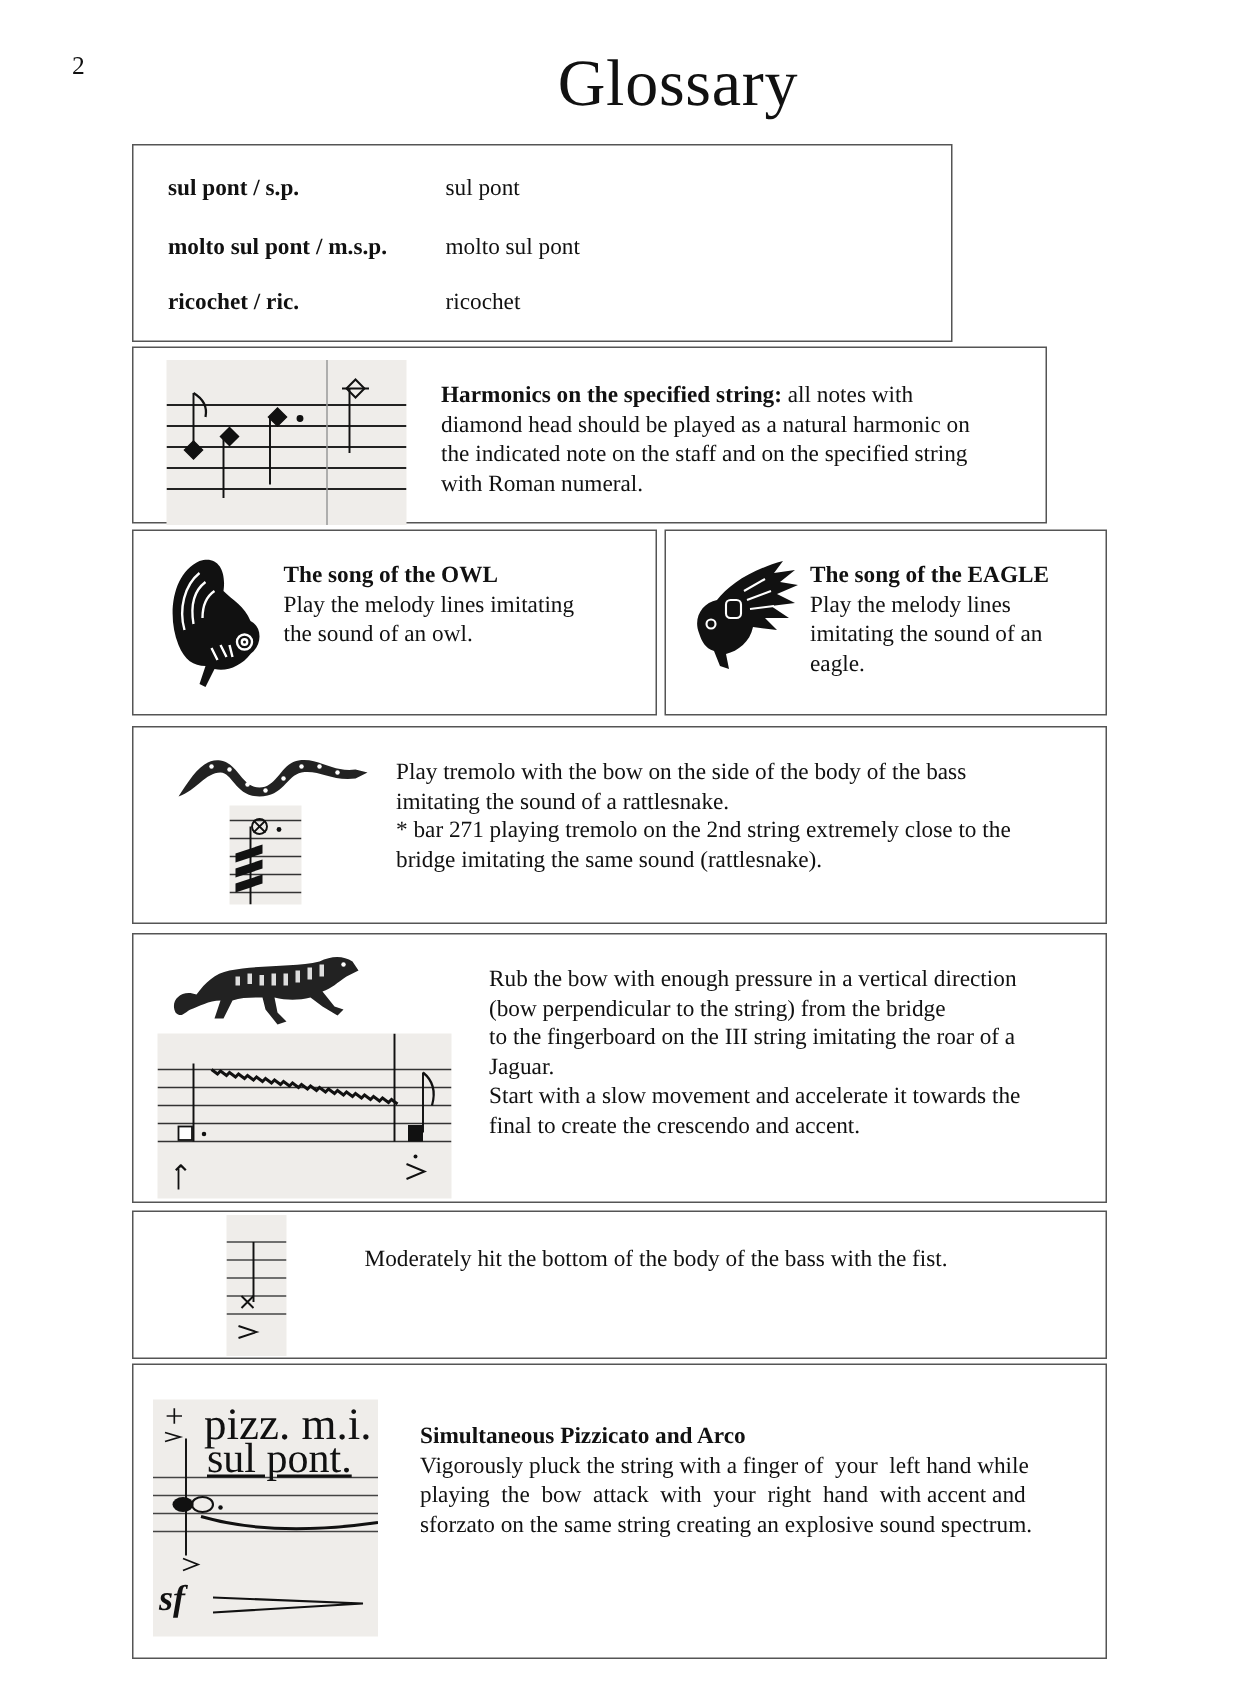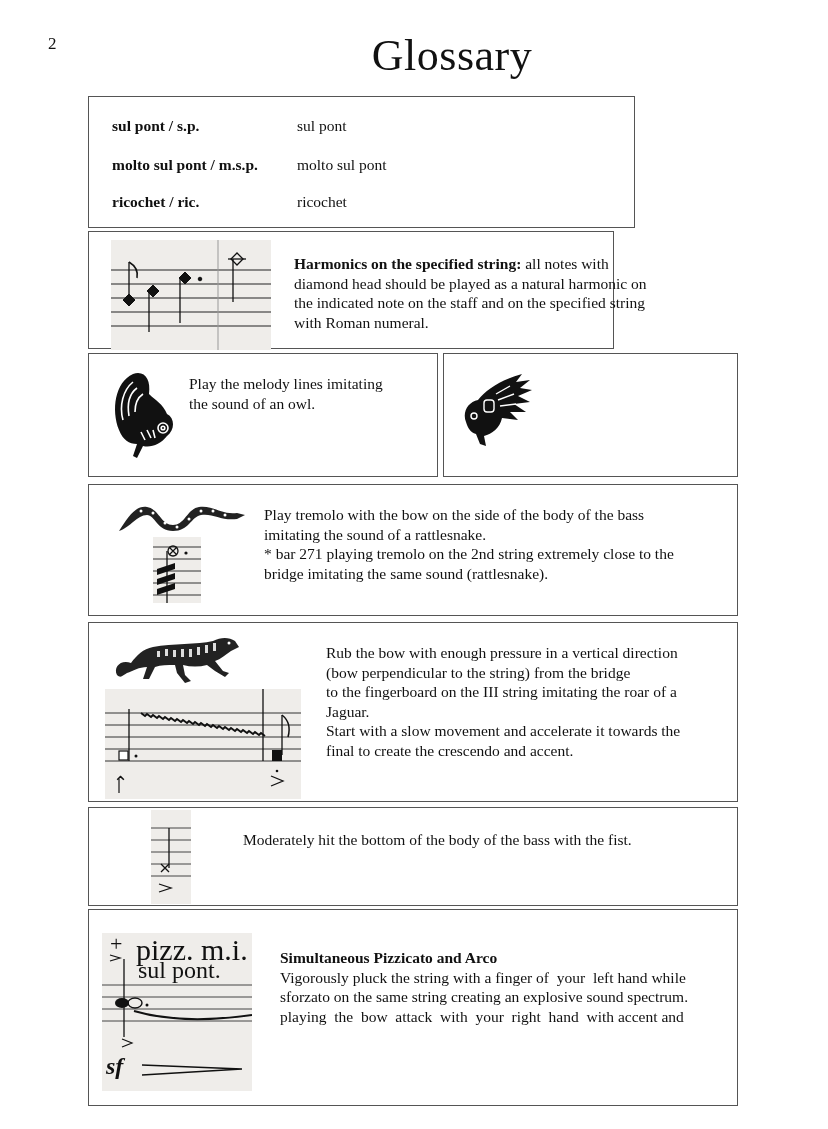--- a/index.html
+++ b/index.html
@@ -31,21 +31,21 @@
   <div class="gl-row" style="top:59px;">
     <span class="gl-term">molto sul pont / m.s.p.</span>
     <span class="gl-def">molto sul pont</span>
   </div>
   <div class="gl-row" style="top:96px;">
     <span class="gl-term">ricochet / ric.</span>
     <span class="gl-def">ricochet</span>
   </div>
 </div>
 
-<div class="box" style="left:88px;top:231px;width:526px;height:118px;">
+<div class="box" style="left:88px;top:231px;width:610px;height:118px;">
   <svg class="img paper" style="left:22px;top:8px;" width="160" height="110" viewBox="0 0 160 110">
     <g stroke="#222" stroke-width="1.2">
       <line x1="0" y1="30" x2="160" y2="30"></line>
         <line x1="0" y1="44" x2="160" y2="44"></line>
       <line x1="0" y1="58" x2="160" y2="58"></line>
         <line x1="0" y1="72" x2="160" y2="72"></line>
       <line x1="0" y1="86" x2="160" y2="86"></line>
     </g>
     <line x1="107" y1="0" x2="107" y2="110" stroke="#999" stroke-width="1"></line>
     <g fill="#111" stroke="#111">
@@ -76,34 +76,41 @@
     <g fill="none" stroke="#fff" stroke-width="1.6">
       <path d="M12,50 C8,36 12,20 22,12"></path>
         <path d="M18,46 C16,34 18,24 26,18"></path>
       <path d="M24,42 C24,34 26,28 32,24"></path>
       <circle cx="52" cy="58" r="5"></circle>
         <circle cx="52" cy="58" r="1.8"></circle>
       <path d="M30,62 l4,8 M36,60 l4,8 M42,60 l2,8"></path>
     </g>
   </svg>
   <div class="txt" style="left:100px;top:20px;width:240px;">
+    <p class="h">The song of the OWL</p>
     <p>Play the melody lines imitating</p>
     <p>the sound of an owl.</p>
   </div>
 </div>
 
 <div class="box" style="left:443px;top:353px;width:295px;height:124px;">
   <svg class="img" style="left:12px;top:18px;" width="80" height="78" viewBox="0 0 80 78">
     <path d="M10,50 C6,40 12,30 22,28 C30,18 44,8 66,2 L60,10 L74,8 L64,16 L76,18 L62,24 L74,30 L58,32 L70,40 L54,40 L62,48 L46,46 C44,56 36,62 28,64 L30,74 L24,72 L20,62 C14,60 12,56 10,50 Z" fill="#111"></path>
     <g fill="none" stroke="#fff" stroke-width="1.4">
       <rect x="28" y="28" width="10" height="12" rx="3"></rect>
         <circle cx="18" cy="44" r="3"></circle>
       <path d="M40,22 l14,-8 M42,28 l16,-6 M44,34 l16,-2"></path>
     </g>
   </svg>
+  <div class="txt" style="left:96px;top:20px;width:190px;">
+    <p class="h">The song of the EAGLE</p>
+    <p>Play the melody lines</p>
+    <p>imitating the sound of an</p>
+    <p>eagle.</p>
+  </div>
 </div>
 
 <div class="box" style="left:88px;top:484px;width:650px;height:132px;">
   <svg class="img" style="left:28px;top:14px;" width="130" height="34" viewBox="0 0 130 34">
     <path d="M2,32 C10,20 18,6 30,8 C42,10 44,26 56,26 C68,26 70,10 82,8 C96,6 104,16 120,14 L128,16 L120,20 C104,22 96,14 84,16 C74,18 72,32 56,32 C40,32 38,16 30,16 C20,16 14,28 2,32 Z" fill="#222"></path>
     <g fill="#fff">
         <circle cx="24" cy="12" r="1.5"></circle>
         <circle cx="36" cy="14" r="1.5"></circle>
         <circle cx="48" cy="24" r="1.5"></circle>
         <circle cx="60" cy="28" r="1.5"></circle>
@@ -216,22 +223,22 @@
       <ellipse cx="20" cy="70" rx="7" ry="5" fill="#111"></ellipse>
       <ellipse cx="33" cy="70" rx="7" ry="5" fill="none" stroke="#111" stroke-width="1.4"></ellipse>
       <circle cx="45" cy="72" r="1.5" fill="#111"></circle>
       <path d="M32,78 Q80,92 150,82" fill="none" stroke="#111" stroke-width="2"></path>
       <path d="M8,22 L18,25 L8,28" fill="none" stroke="#111" stroke-width="1.2"></path>
       <path d="M20,106 L30,110 L20,114" fill="none" stroke="#111" stroke-width="1.2"></path>
       <path d="M40,132 L140,136 L40,142" fill="none" stroke="#111" stroke-width="1.4"></path>
     </svg>
     <span style="position:absolute;left:8px;top:-2px;font-size:22px;">+</span>
     <span style="position:absolute;left:34px;top:0px;font-size:30px;white-space:nowrap;">pizz. m.i.</span>
-    <span style="position:absolute;left:36px;top:24px;font-size:24px;white-space:nowrap;">sul pont.</span>
+    <span style="position:absolute;left:36px;top:24px;font-size:28px;white-space:nowrap;text-decoration:underline;">sul pont.</span>
     <span style="position:absolute;left:4px;top:120px;font-size:24px;font-weight:bold;font-style:italic;">sf</span>
   </div>
   <div class="txt" style="left:191px;top:38px;width:450px;">
     <p class="h">Simultaneous Pizzicato and Arco</p>
     <p style="white-space:pre;">Vigorously pluck the string with a finger of  your  left hand while</p>
+    <p style="white-space:pre;">playing  the  bow  attack  with  your  right  hand  with accent and</p>
     <p>sforzato on the same string creating an explosive sound spectrum.</p>
-    <p style="white-space:pre;">playing  the  bow  attack  with  your  right  hand  with accent and</p>
   </div>
 </div>
 
 </body></html>

